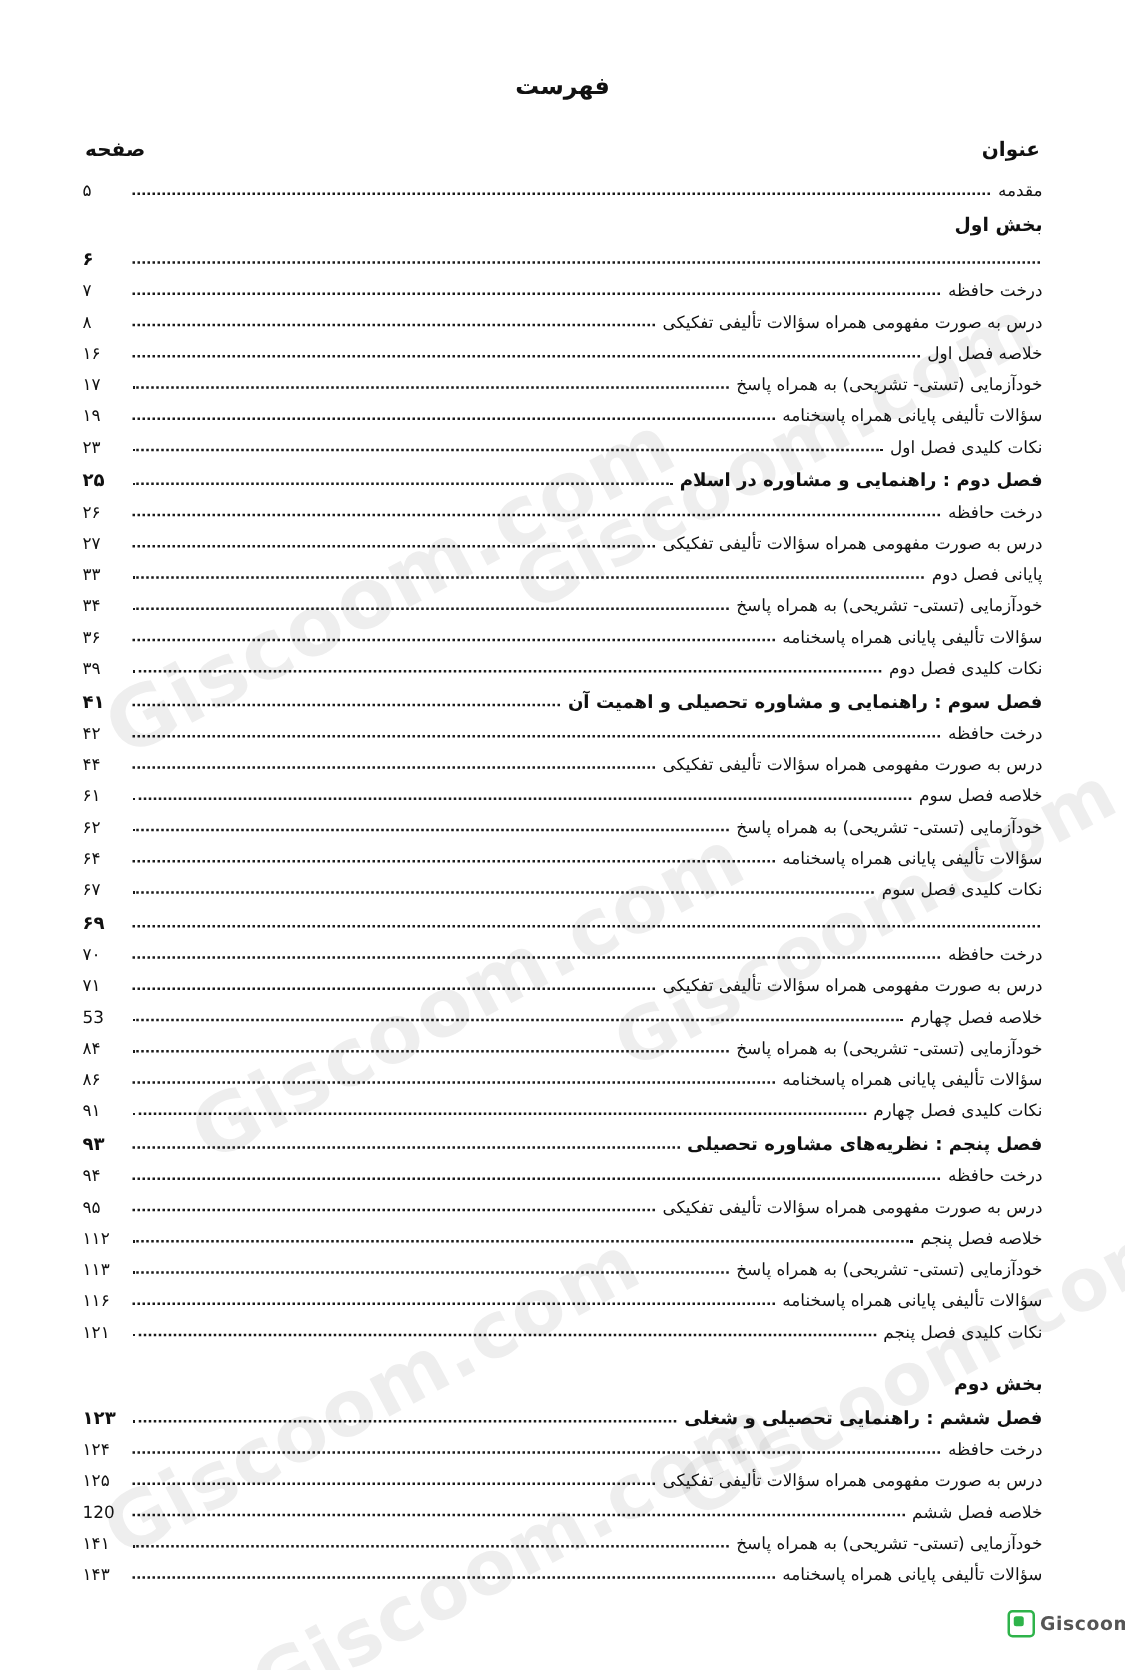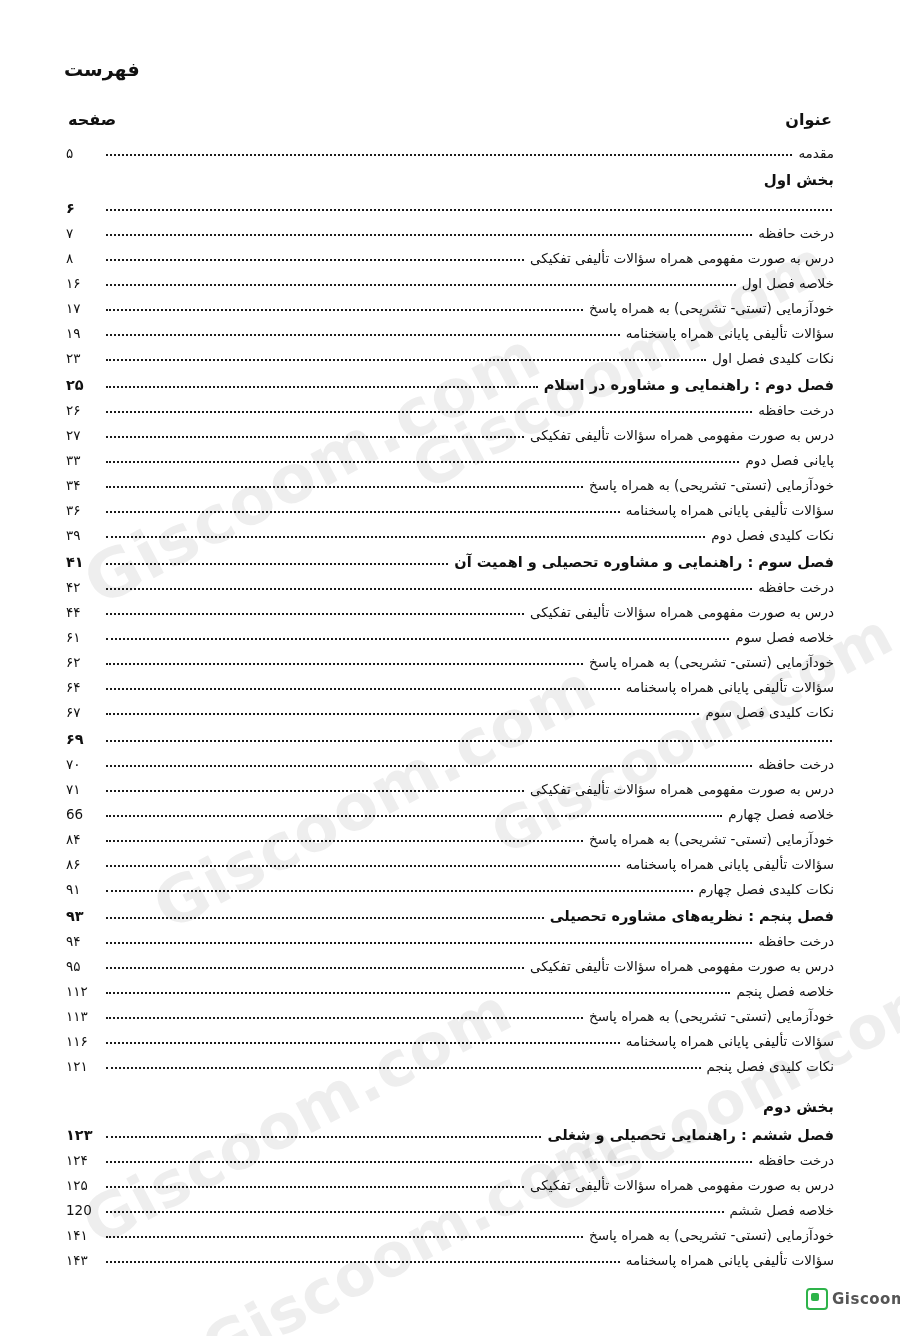--- a/index.html
+++ b/index.html
@@ -76,21 +76,21 @@
   }
   .logo .logo-text {
     font-size: 15px;
     font-weight: bold;
     color: #555;
     letter-spacing: 0.5px;
   }
 
   
   .doc-title {
-    text-align: left;
+    text-align: center;
     font-size: 19px;
     font-weight: bold;
     margin: 0 0 30px 0;
     letter-spacing: 0;
   }
   .col-head {
     display: flex;
     justify-content: space-between;
     align-items: baseline;
     font-size: 16px;
@@ -288,21 +288,21 @@
         <span class="page-no">۷۰</span>
       </div>
       <div class="row entry">
         <span class="label">درس به صورت مفهومی همراه سؤالات تألیفی تفکیکی</span>
         <span class="dots"></span>
         <span class="page-no">۷۱</span>
       </div>
       <div class="row entry">
         <span class="label">خلاصه فصل چهارم</span>
         <span class="dots"></span>
-        <span class="page-no">66</span>
+        <span class="page-no">53</span>
       </div>
       <div class="row entry">
         <span class="label">خودآزمایی (تستی- تشریحی) به همراه پاسخ</span>
         <span class="dots"></span>
         <span class="page-no">۸۴</span>
       </div>
       <div class="row entry">
         <span class="label">سؤالات تألیفی پایانی همراه پاسخنامه</span>
         <span class="dots"></span>
         <span class="page-no">۸۶</span>

